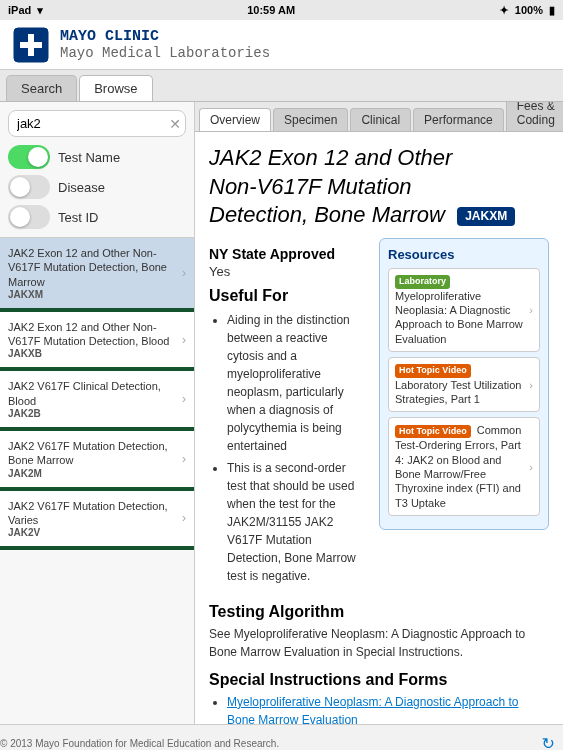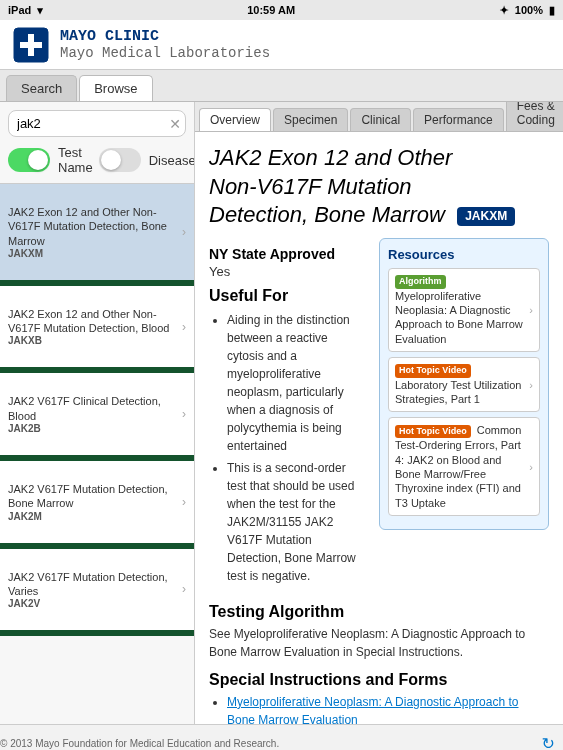--- a/index.html
+++ b/index.html
@@ -99,21 +99,21 @@
       color: #999;
       font-size: 14px;
       cursor: pointer;
       background: none;
       border: none;
     }
 
     .filter-list {
       padding: 0 8px 8px;
       display: flex;
-      flex-direction: row;
+      flex-direction: column;
       gap: 6px;
     }
     .filter-item {
       display: flex;
       align-items: center;
       gap: 8px;
       font-size: 13px;
       color: #333;
     }
     
@@ -143,22 +143,22 @@
       right: auto;
       left: 2px;
     }
 
     .result-list {
       flex: 1;
       overflow-y: auto;
       border-top: 1px solid #ccc;
     }
     .result-item {
-      padding: 21px 8px;
-      border-bottom: 6px solid #14532d;
+      padding: 8px 8px;
+      border-bottom: 4px solid #14532d;
       cursor: pointer;
       display: flex;
       align-items: center;
       justify-content: space-between;
       font-size: 11px;
       color: #333;
       background: #fff;
     }
     .result-item.selected {
       background: #c8d8e8;
@@ -473,21 +473,21 @@
             <li>Aiding in the distinction between a reactive cytosis and a myeloproliferative neoplasm, particularly when a diagnosis of polycythemia is being entertained</li>
             <li>This is a second-order test that should be used when the test for the JAK2M/31155 JAK2 V617F Mutation Detection, Bone Marrow test is negative.</li>
           </ul>
         </div>
         <div class="col-side">
           <div class="resources-box">
             <div class="resources-title">Resources</div>
 
             <div class="resource-item">
               <div class="resource-content">
-                <span class="resource-badge badge-algorithm">Algorithm</span>
+                <span class="resource-badge badge-algorithm">Laboratory</span>
                 <span>Myeloproliferative Neoplasia: A Diagnostic Approach to Bone Marrow Evaluation</span>
               </div>
               <span class="resource-chevron">›</span>
             </div>
 
             <div class="resource-item">
               <div class="resource-content">
                 <span class="resource-badge badge-video">Hot Topic Video</span>
                 <span>Laboratory Test Utilization Strategies, Part 1</span>
               </div>

